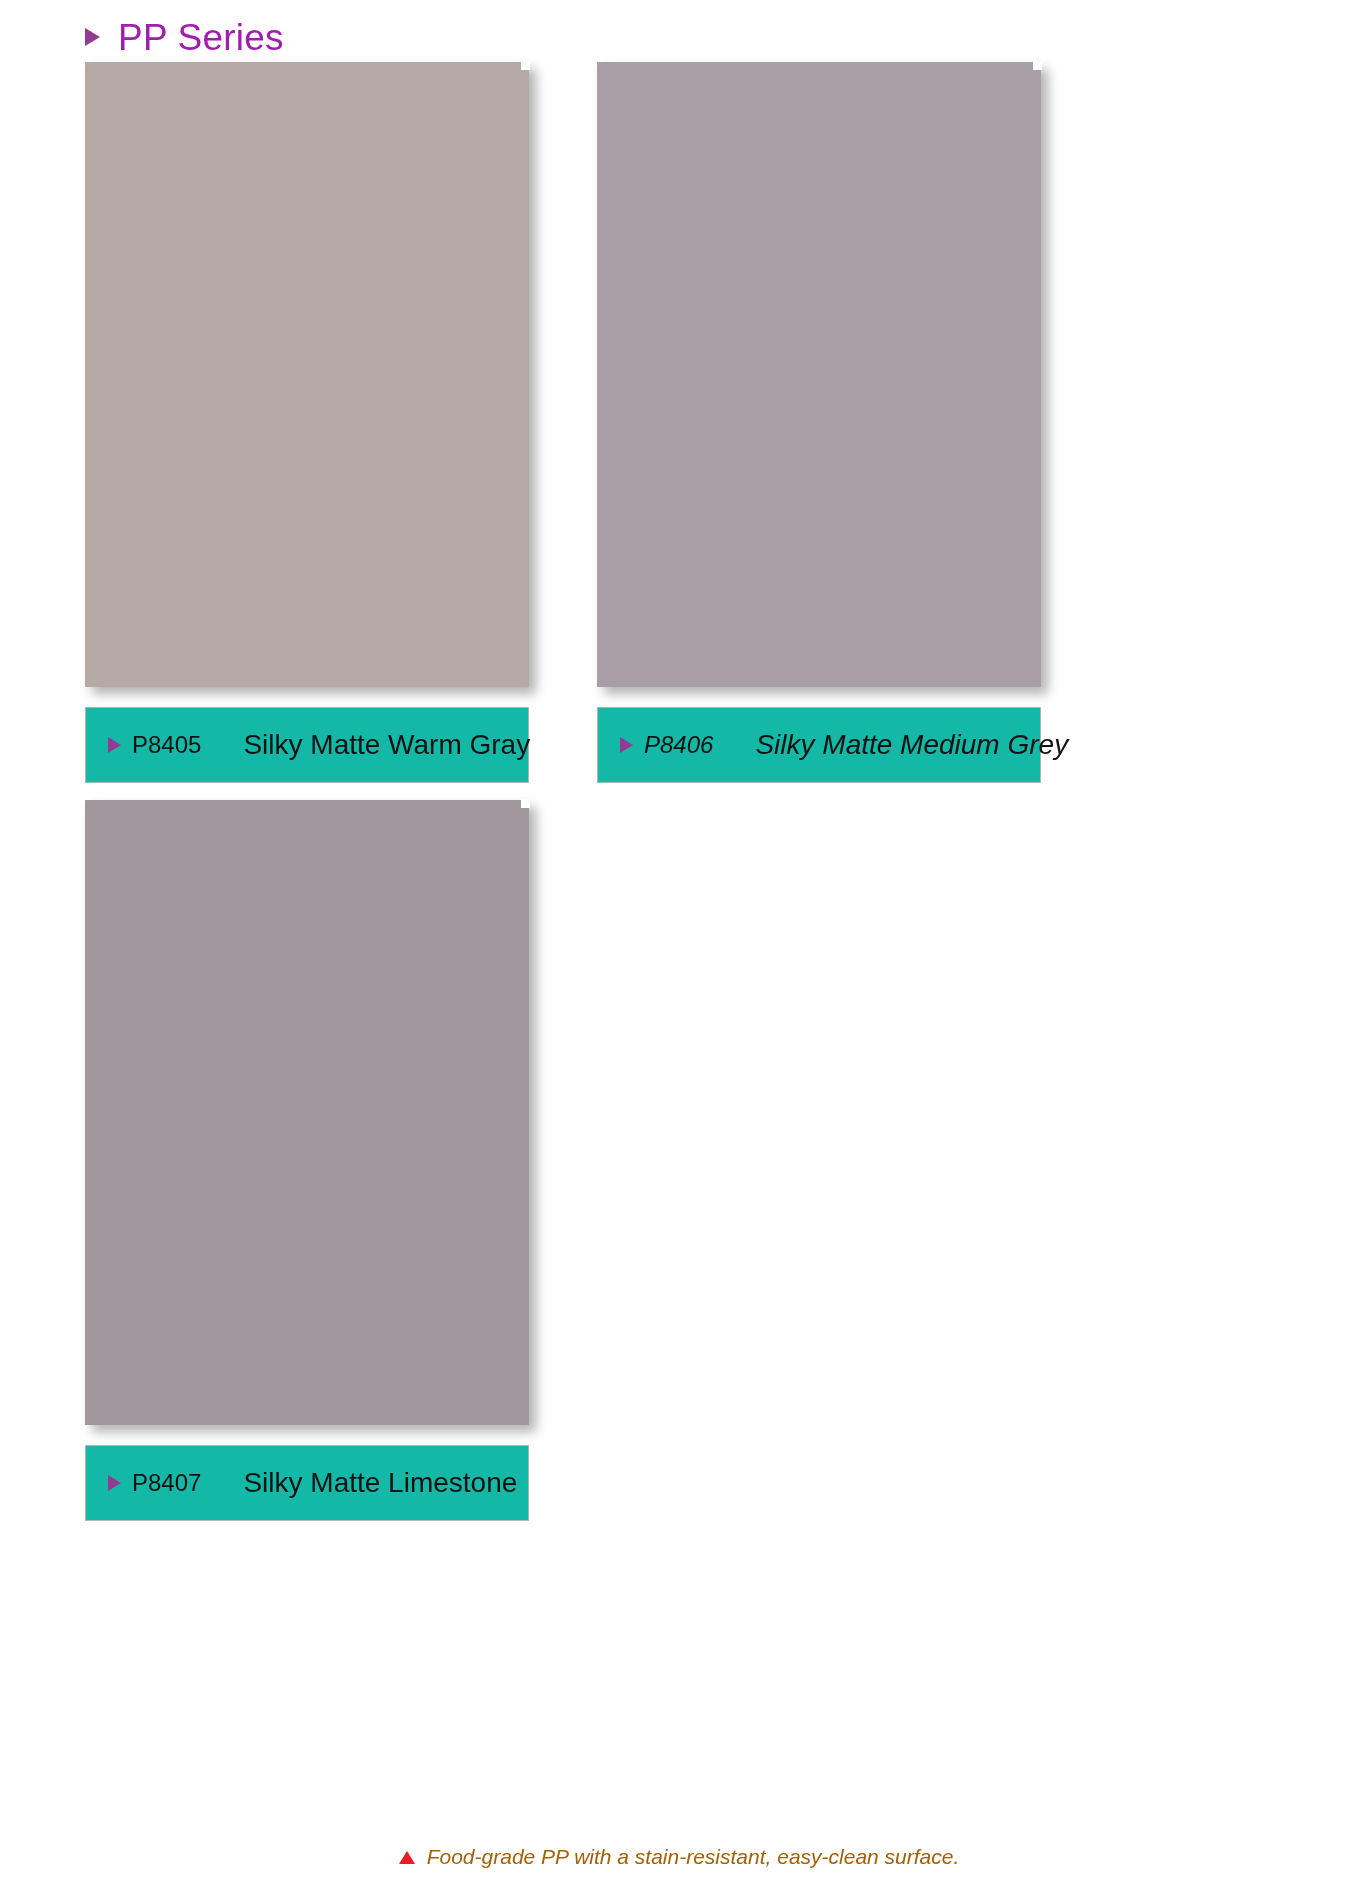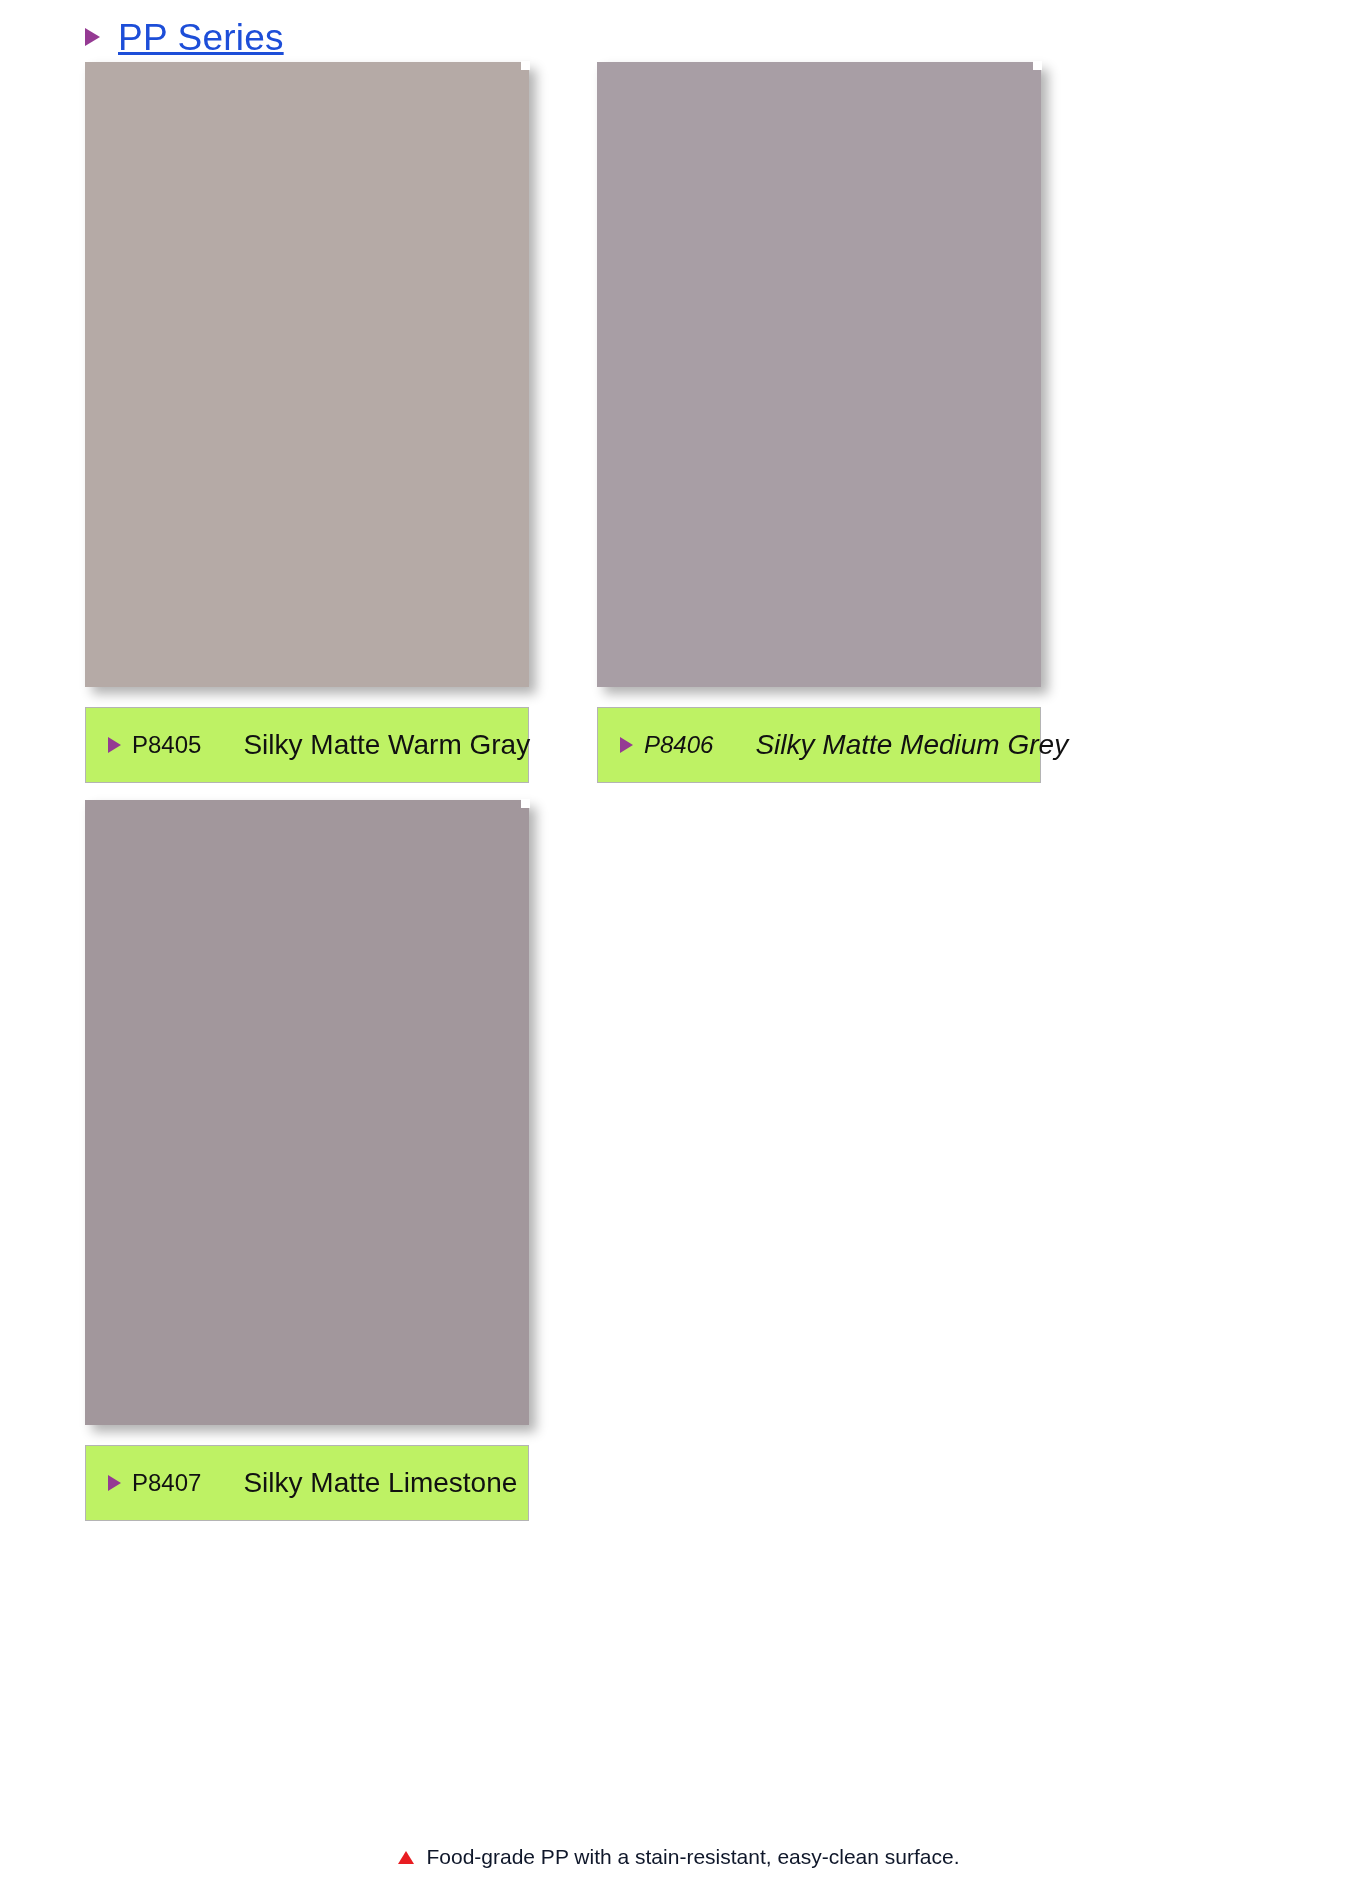--- a/index.html
+++ b/index.html
@@ -29,25 +29,24 @@
     width: 0;
     height: 0;
     border-left: 15px solid #953a93;
     border-top: 9px solid transparent;
     border-bottom: 9px solid transparent;
     display: block;
   }
   .page-title {
     font-size: 37px;
     font-weight: 400;
-    color: #1d4ed8;
+    color: #a21caf;
     letter-spacing: 0.2px;
     line-height: 1;
     white-space: nowrap;
-    text-decoration: underline;
   }
 
   
   .swatch-grid {
     position: absolute;
     left: 0;
     top: 0;
     width: 1358px;
     height: 1890px;
   }
@@ -76,21 +75,21 @@
     height: 9px;
     background: #ffffff;
   }
 
   .chip-label {
     position: absolute;
     left: 0;
     top: 645px;
     width: 444px;
     height: 76px;
-    background: #bef264;
+    background: #14b8a6;
     border: 1px solid #b4b4b4;
     box-sizing: border-box;
     display: flex;
     align-items: center;
   }
   .label-tri {
     width: 0;
     height: 0;
     border-left: 13px solid #953a93;
     border-top: 8px solid transparent;
@@ -170,14 +169,14 @@
       <span class="label-code">P8407</span>
       <span class="label-name">Silky Matte Limestone</span>
     </div>
   </div>
 
 
 </div>
 
 <div class="footer-note">
   <span class="tri-up" style="border-bottom-color: rgb(232, 29, 34);"></span>
-  <span class="footer-text" style="color: #0f172a;">Food-grade PP with a stain-resistant, easy-clean surface.</span>
+  <span class="footer-text" style="color: #a16207; font-style: italic;">Food-grade PP with a stain-resistant, easy-clean surface.</span>
 </div>
 
 </body></html>

